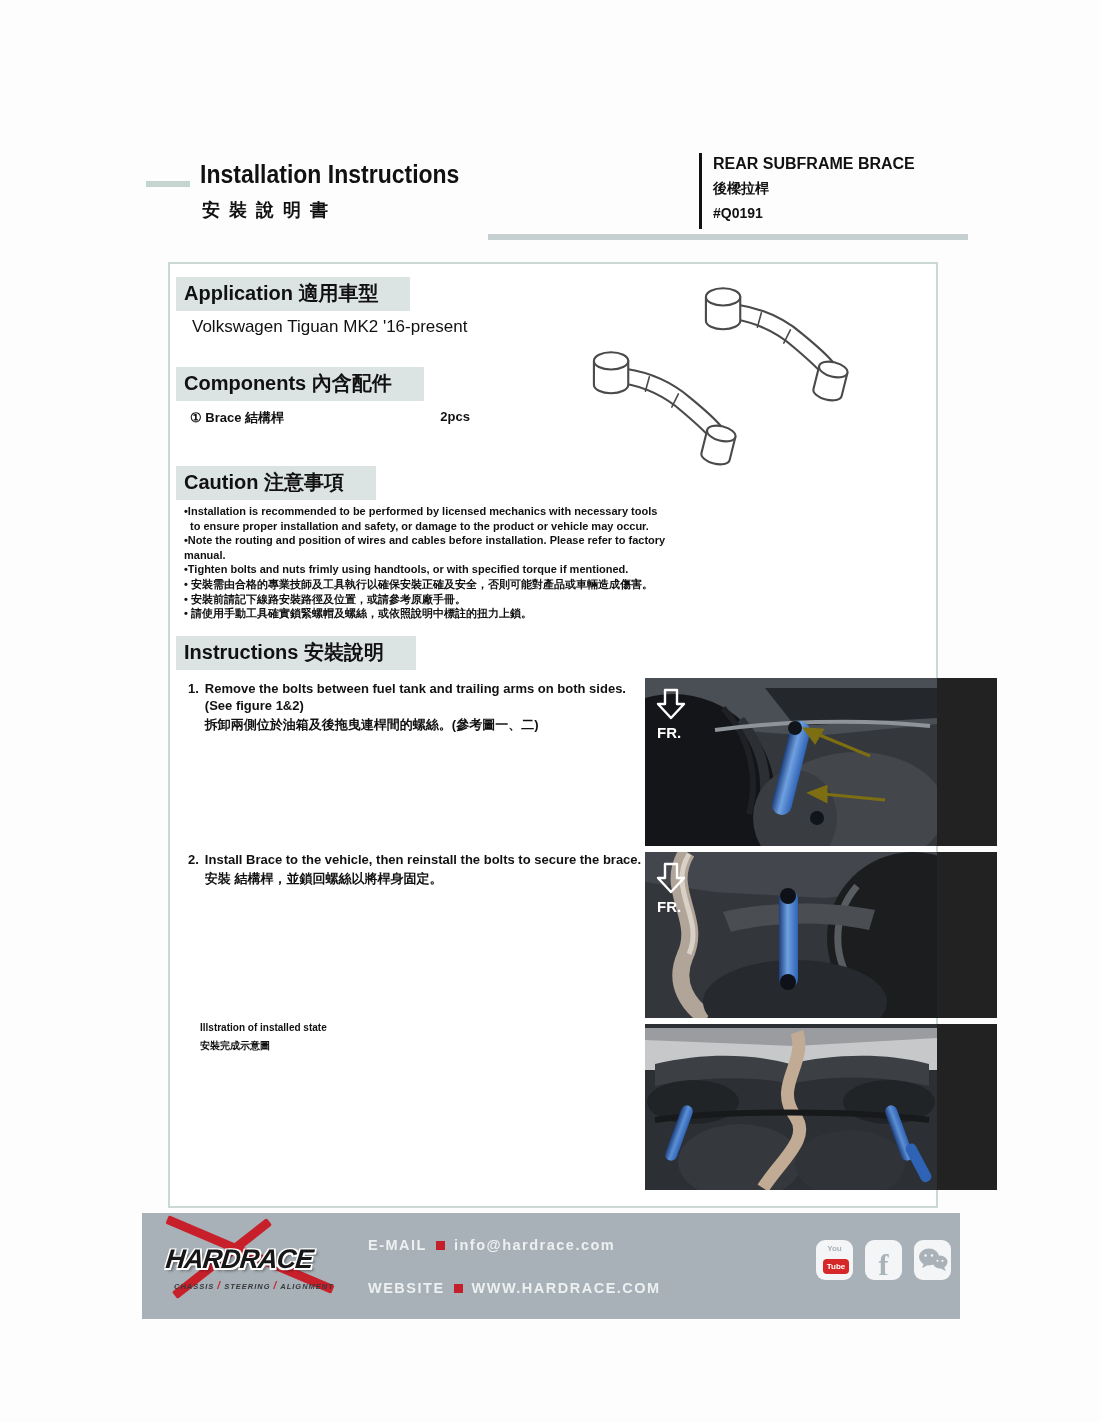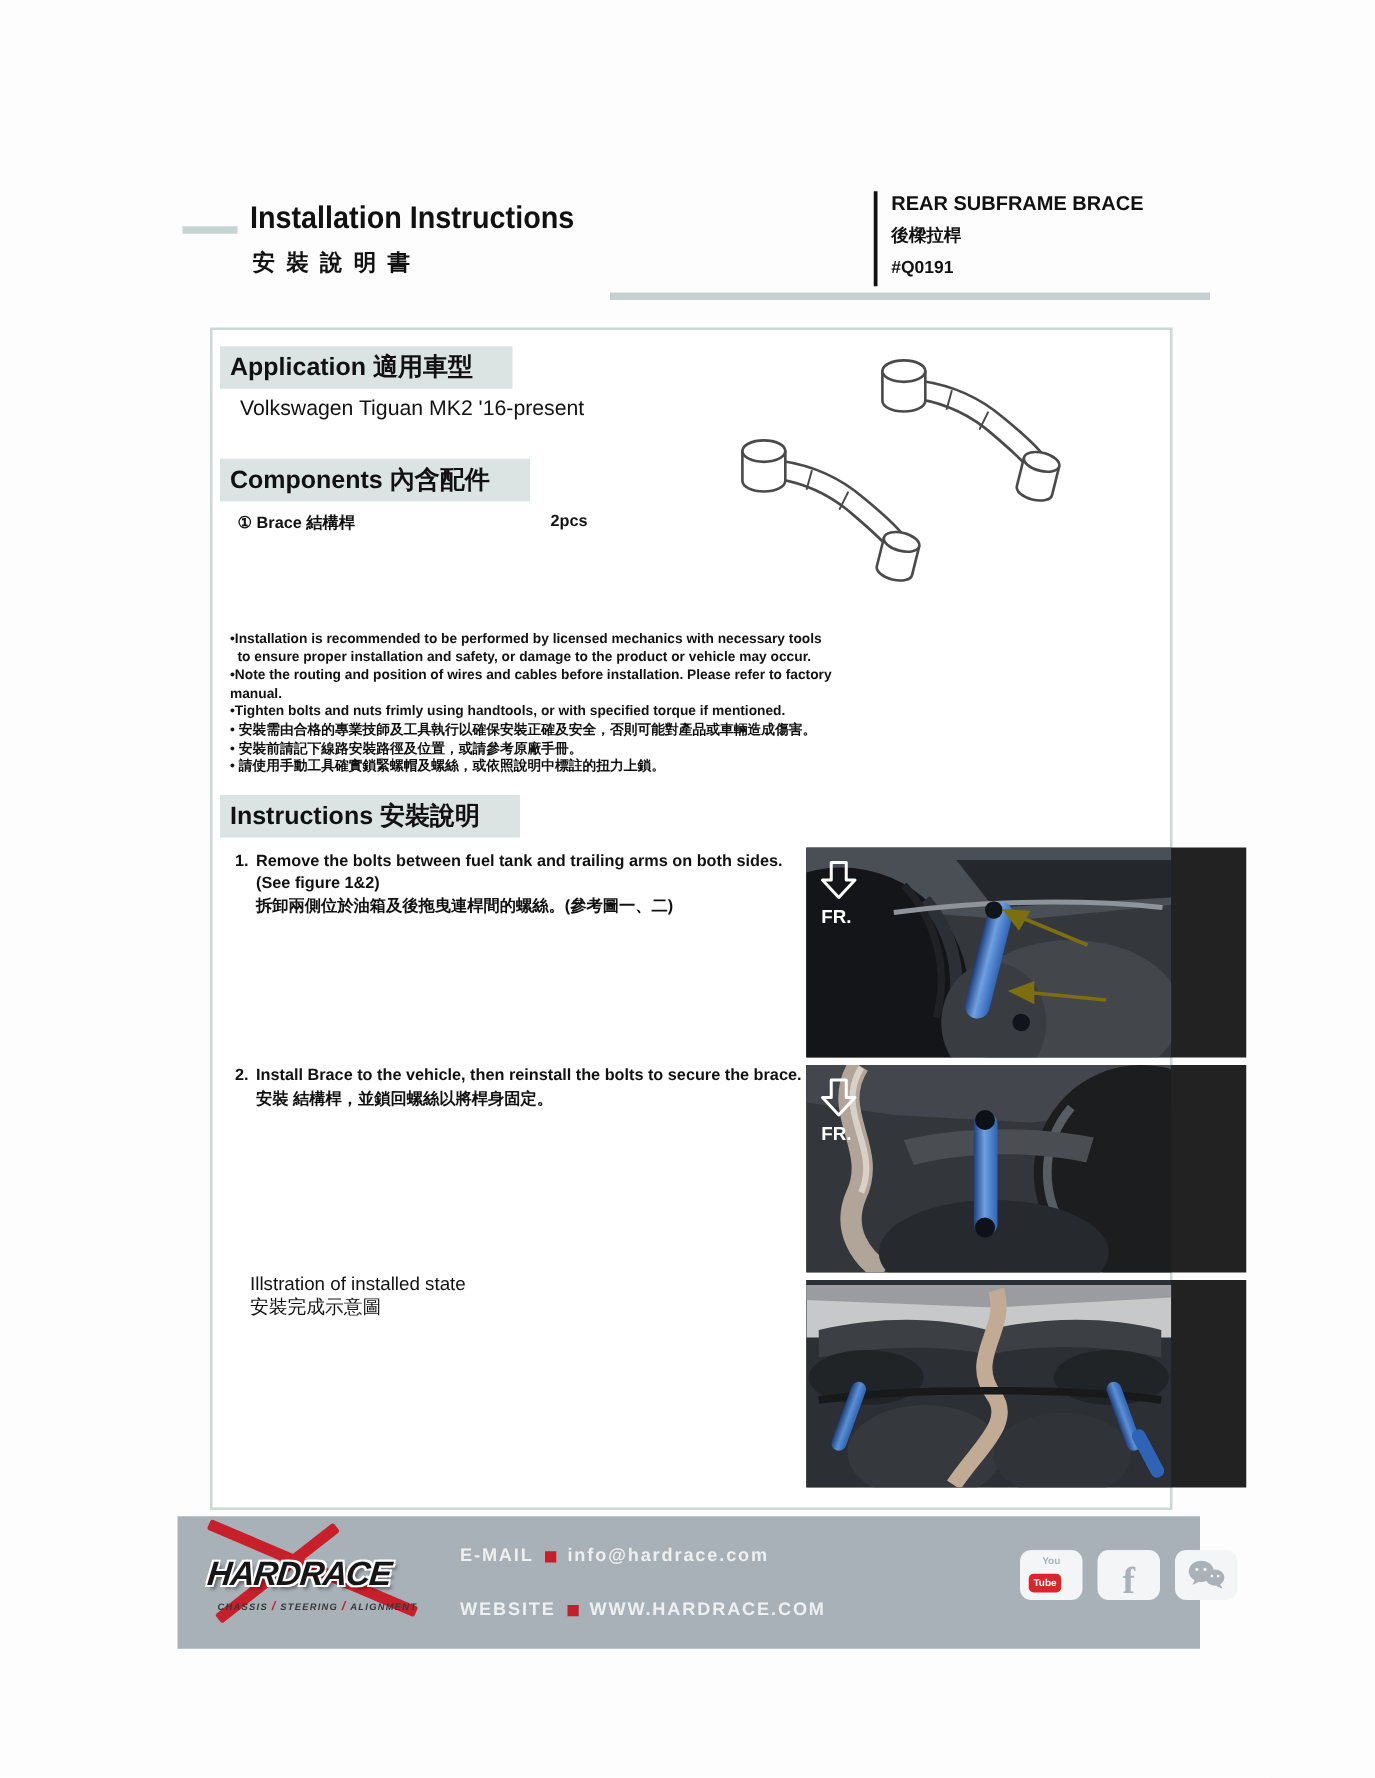--- a/index.html
+++ b/index.html
@@ -40,21 +40,21 @@
   #caution-list { left:184px; top:504px; width:500px; font-size:11px; font-weight:bold;
     line-height:14.6px; }
   #caution-list .indent { padding-left:6px; }
 
   .step { position:absolute; left:188px; width:468px; display:flex; gap:6px;
     font-size:13px; font-weight:bold; line-height:17px; }
   #step-1 { top:680px; }
   #step-2 { top:851px; }
   .step .zh { margin-top:2px; }
 
-  #install-caption { left:200px; top:1019px; font-size:15px; font-weight:normal; line-height:18px; }
+  #install-caption { left:200px; top:1019px; font-size:10px; font-weight:bold; line-height:18px; }
 
   
   #product-art { left:580px; top:283px; }
 
   
   .photo { position:absolute; left:645px; width:352px; background:#222; overflow:hidden; }
   #photo-1 { top:678px; height:168px; }
   #photo-2 { top:852px; height:166px; }
   #photo-3 { top:1024px; height:166px; }
 
@@ -71,21 +71,21 @@
   #logo-tagline { position:absolute; left:22px; top:60px; font-size:7.5px; font-weight:bold;
     font-style:italic; color:#35383b; letter-spacing:1px; white-space:nowrap; }
   #logo-tagline .slash { color:#c8202b; font-size:10px; margin:0 3px; }
 
   #contact-block { left:368px; top:1237px; display:flex; flex-direction:column; gap:27px; }
   .contact-line { display:flex; align-items:center; font-size:14.5px; font-weight:bold;
     color:#edf0f1; letter-spacing:1.5px; }
   .red-bullet { width:9px; height:9px; background:#c41f2a; margin:0 9px; display:inline-block; }
 
   #social-row { left:816px; top:1240px; display:flex; gap:12px; }
-  .social-btn { width:50px; height:40px; background:#f3f5f6; border-radius:9px;
+  .social-btn { width:37px; height:40px; background:#f3f5f6; border-radius:9px;
     position:relative; display:flex; align-items:center; justify-content:center; }
   #yt-top { position:absolute; top:4px; left:0; right:0; text-align:center;
     font-size:8px; font-weight:bold; color:#aab3ba; }
   #yt-badge { position:absolute; bottom:6px; left:7px; width:26px; height:15px;
     background:#d62828; border-radius:4px; color:#fff; font-size:8px; font-weight:bold;
     display:flex; align-items:center; justify-content:center; }
   .fb-glyph { font-size:30px; font-weight:bold; color:#a9b2b9; font-family:"Liberation Serif", serif;
     margin-top:10px; }
 </style>
 </head>
@@ -126,20 +126,21 @@
     <use href="#braceShape" transform="translate(118,2) scale(0.66)"></use>
     <use href="#braceShape" transform="translate(6,66) scale(0.66)"></use>
   </svg>
 
   <div class="section-heading" id="comp-heading">Components 內含配件</div>
   <div class="abs" id="comp-row">
     <span>① Brace 結構桿</span>
     <span class="qty">2pcs</span>
   </div>
 
+  <div class="section-heading" id="caution-heading">Caution 注意事項</div>
   <div class="abs" id="caution-list">
     <div>•Installation is recommended to be performed by licensed mechanics with necessary tools</div>
     <div class="indent">to ensure proper installation and safety, or damage to the product or vehicle may occur.</div>
     <div>•Note the routing and position of wires and cables before installation. Please refer to factory manual.</div>
     <div>•Tighten bolts and nuts frimly using handtools, or with specified torque if mentioned.</div>
     <div>• 安裝需由合格的專業技師及工具執行以確保安裝正確及安全，否則可能對產品或車輛造成傷害。</div>
     <div>• 安裝前請記下線路安裝路徑及位置，或請參考原廠手冊。</div>
     <div>• 請使用手動工具確實鎖緊螺帽及螺絲，或依照說明中標註的扭力上鎖。</div>
   </div>
 

